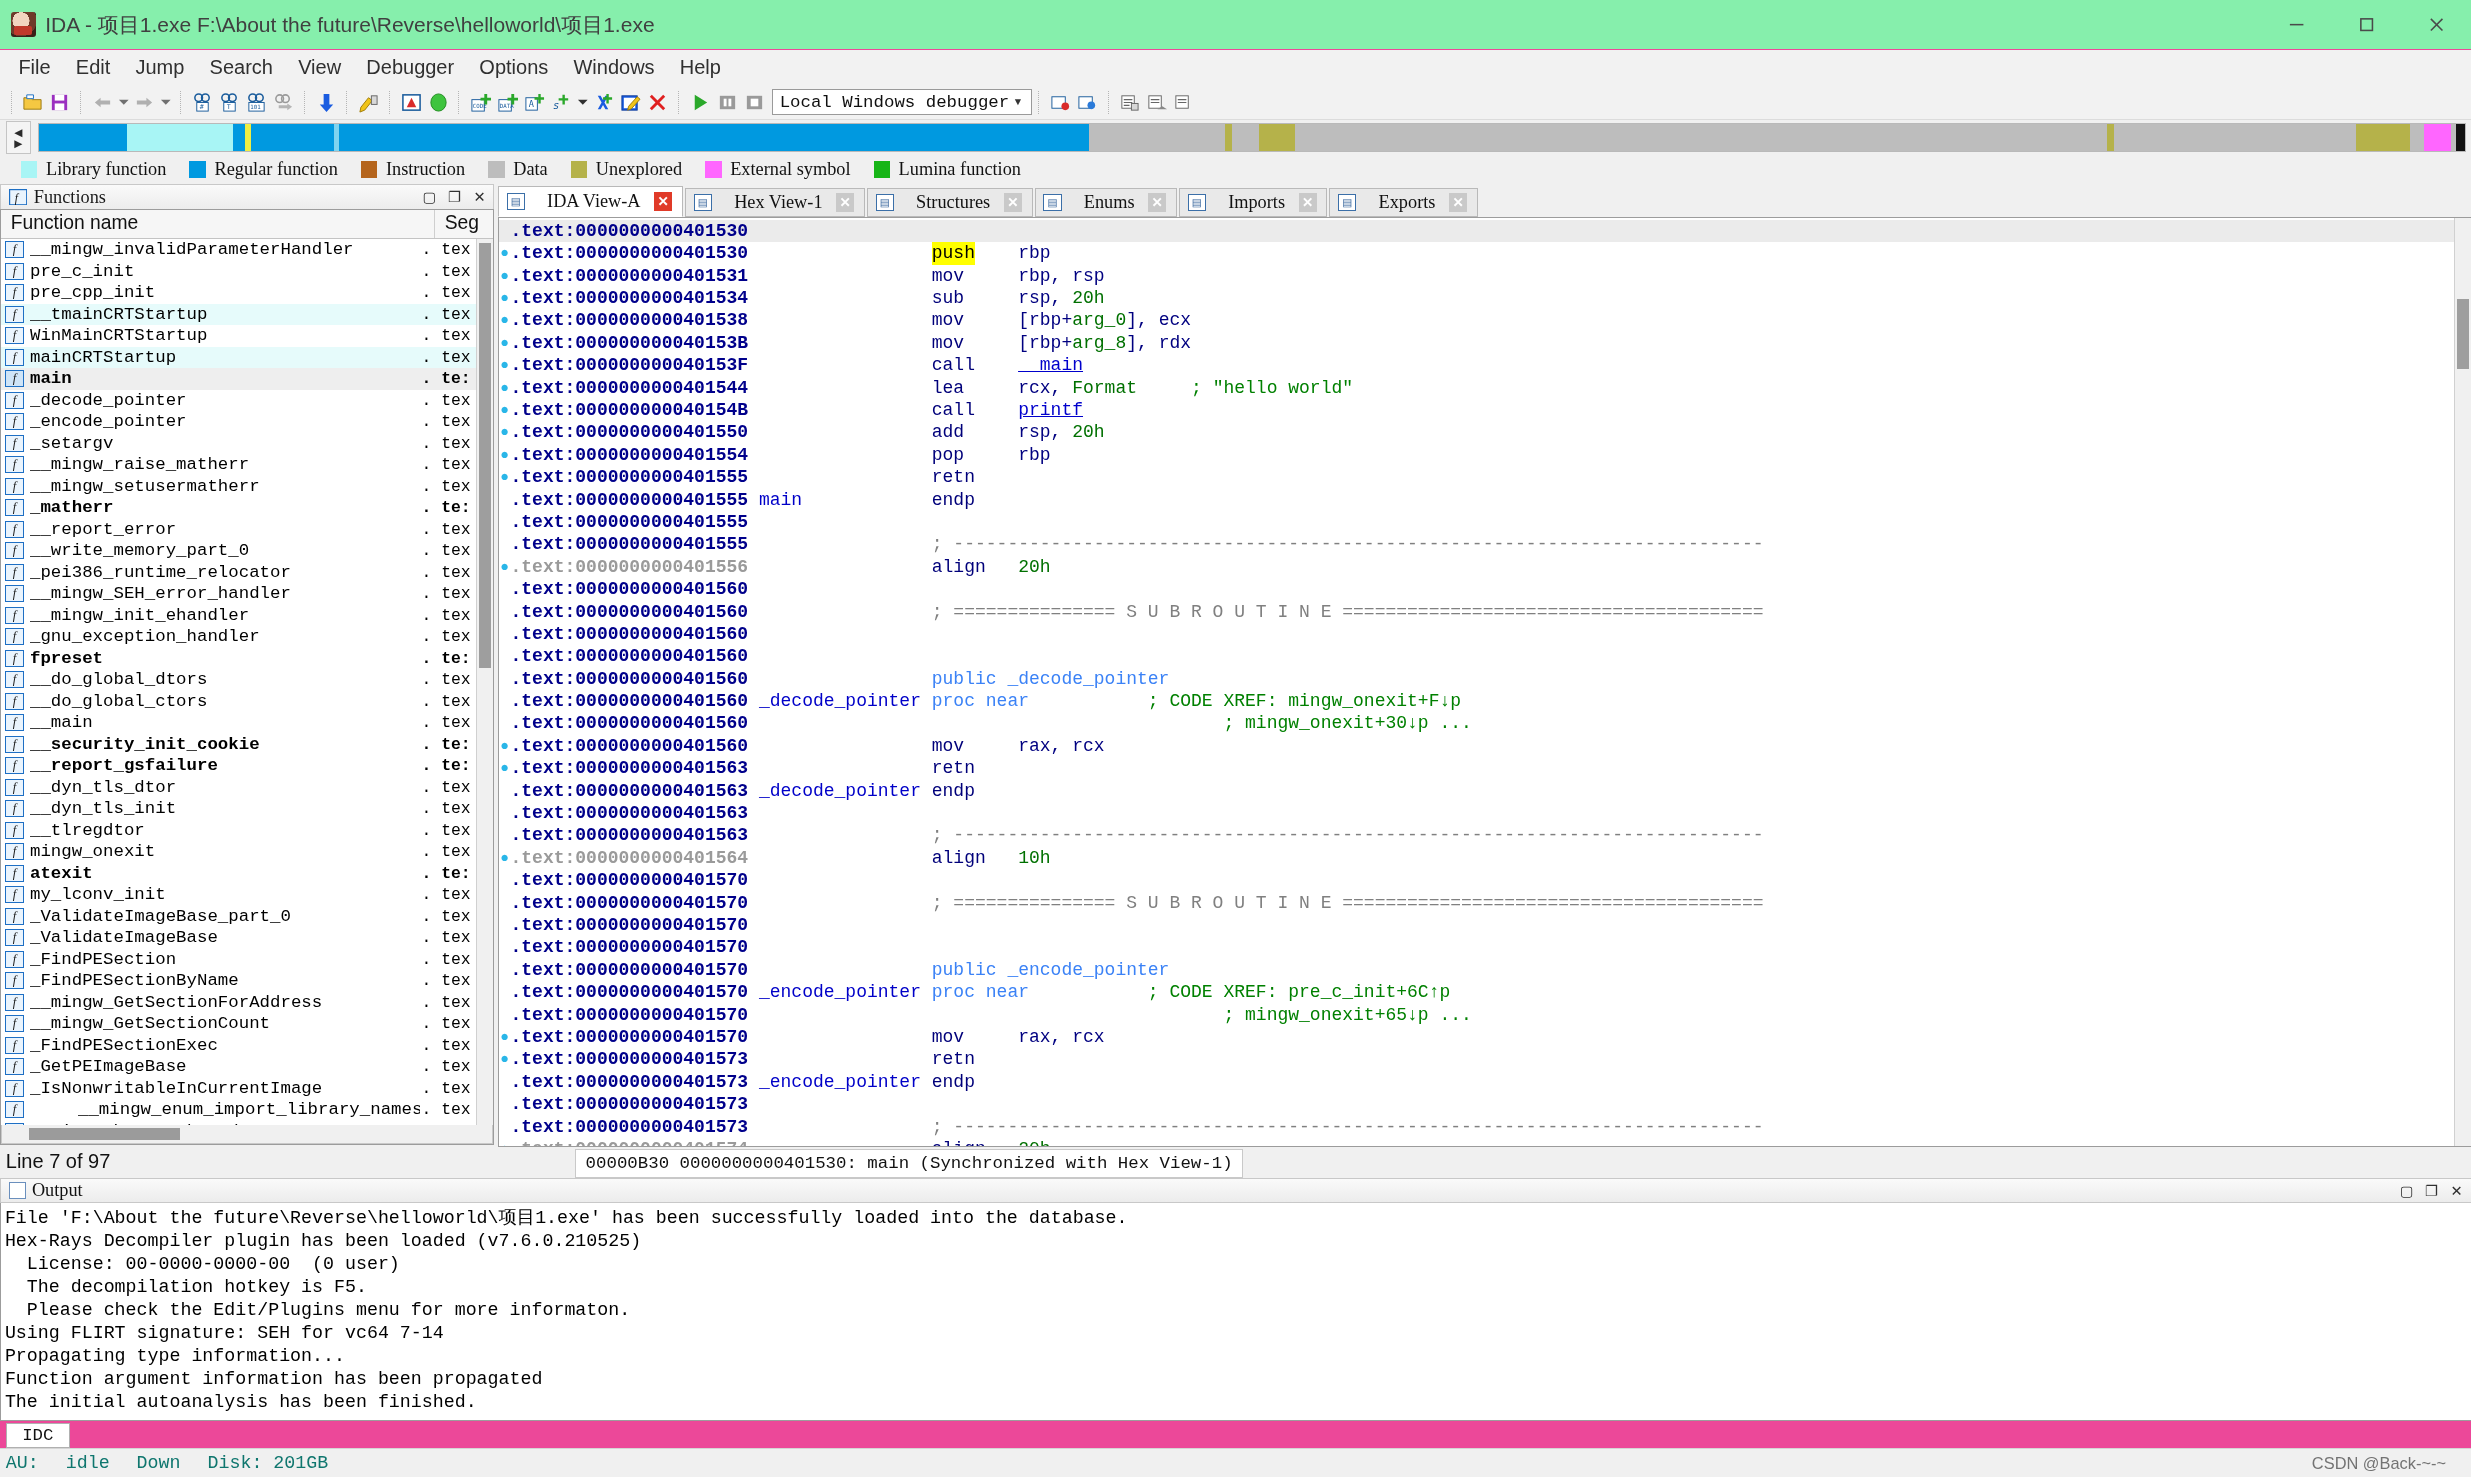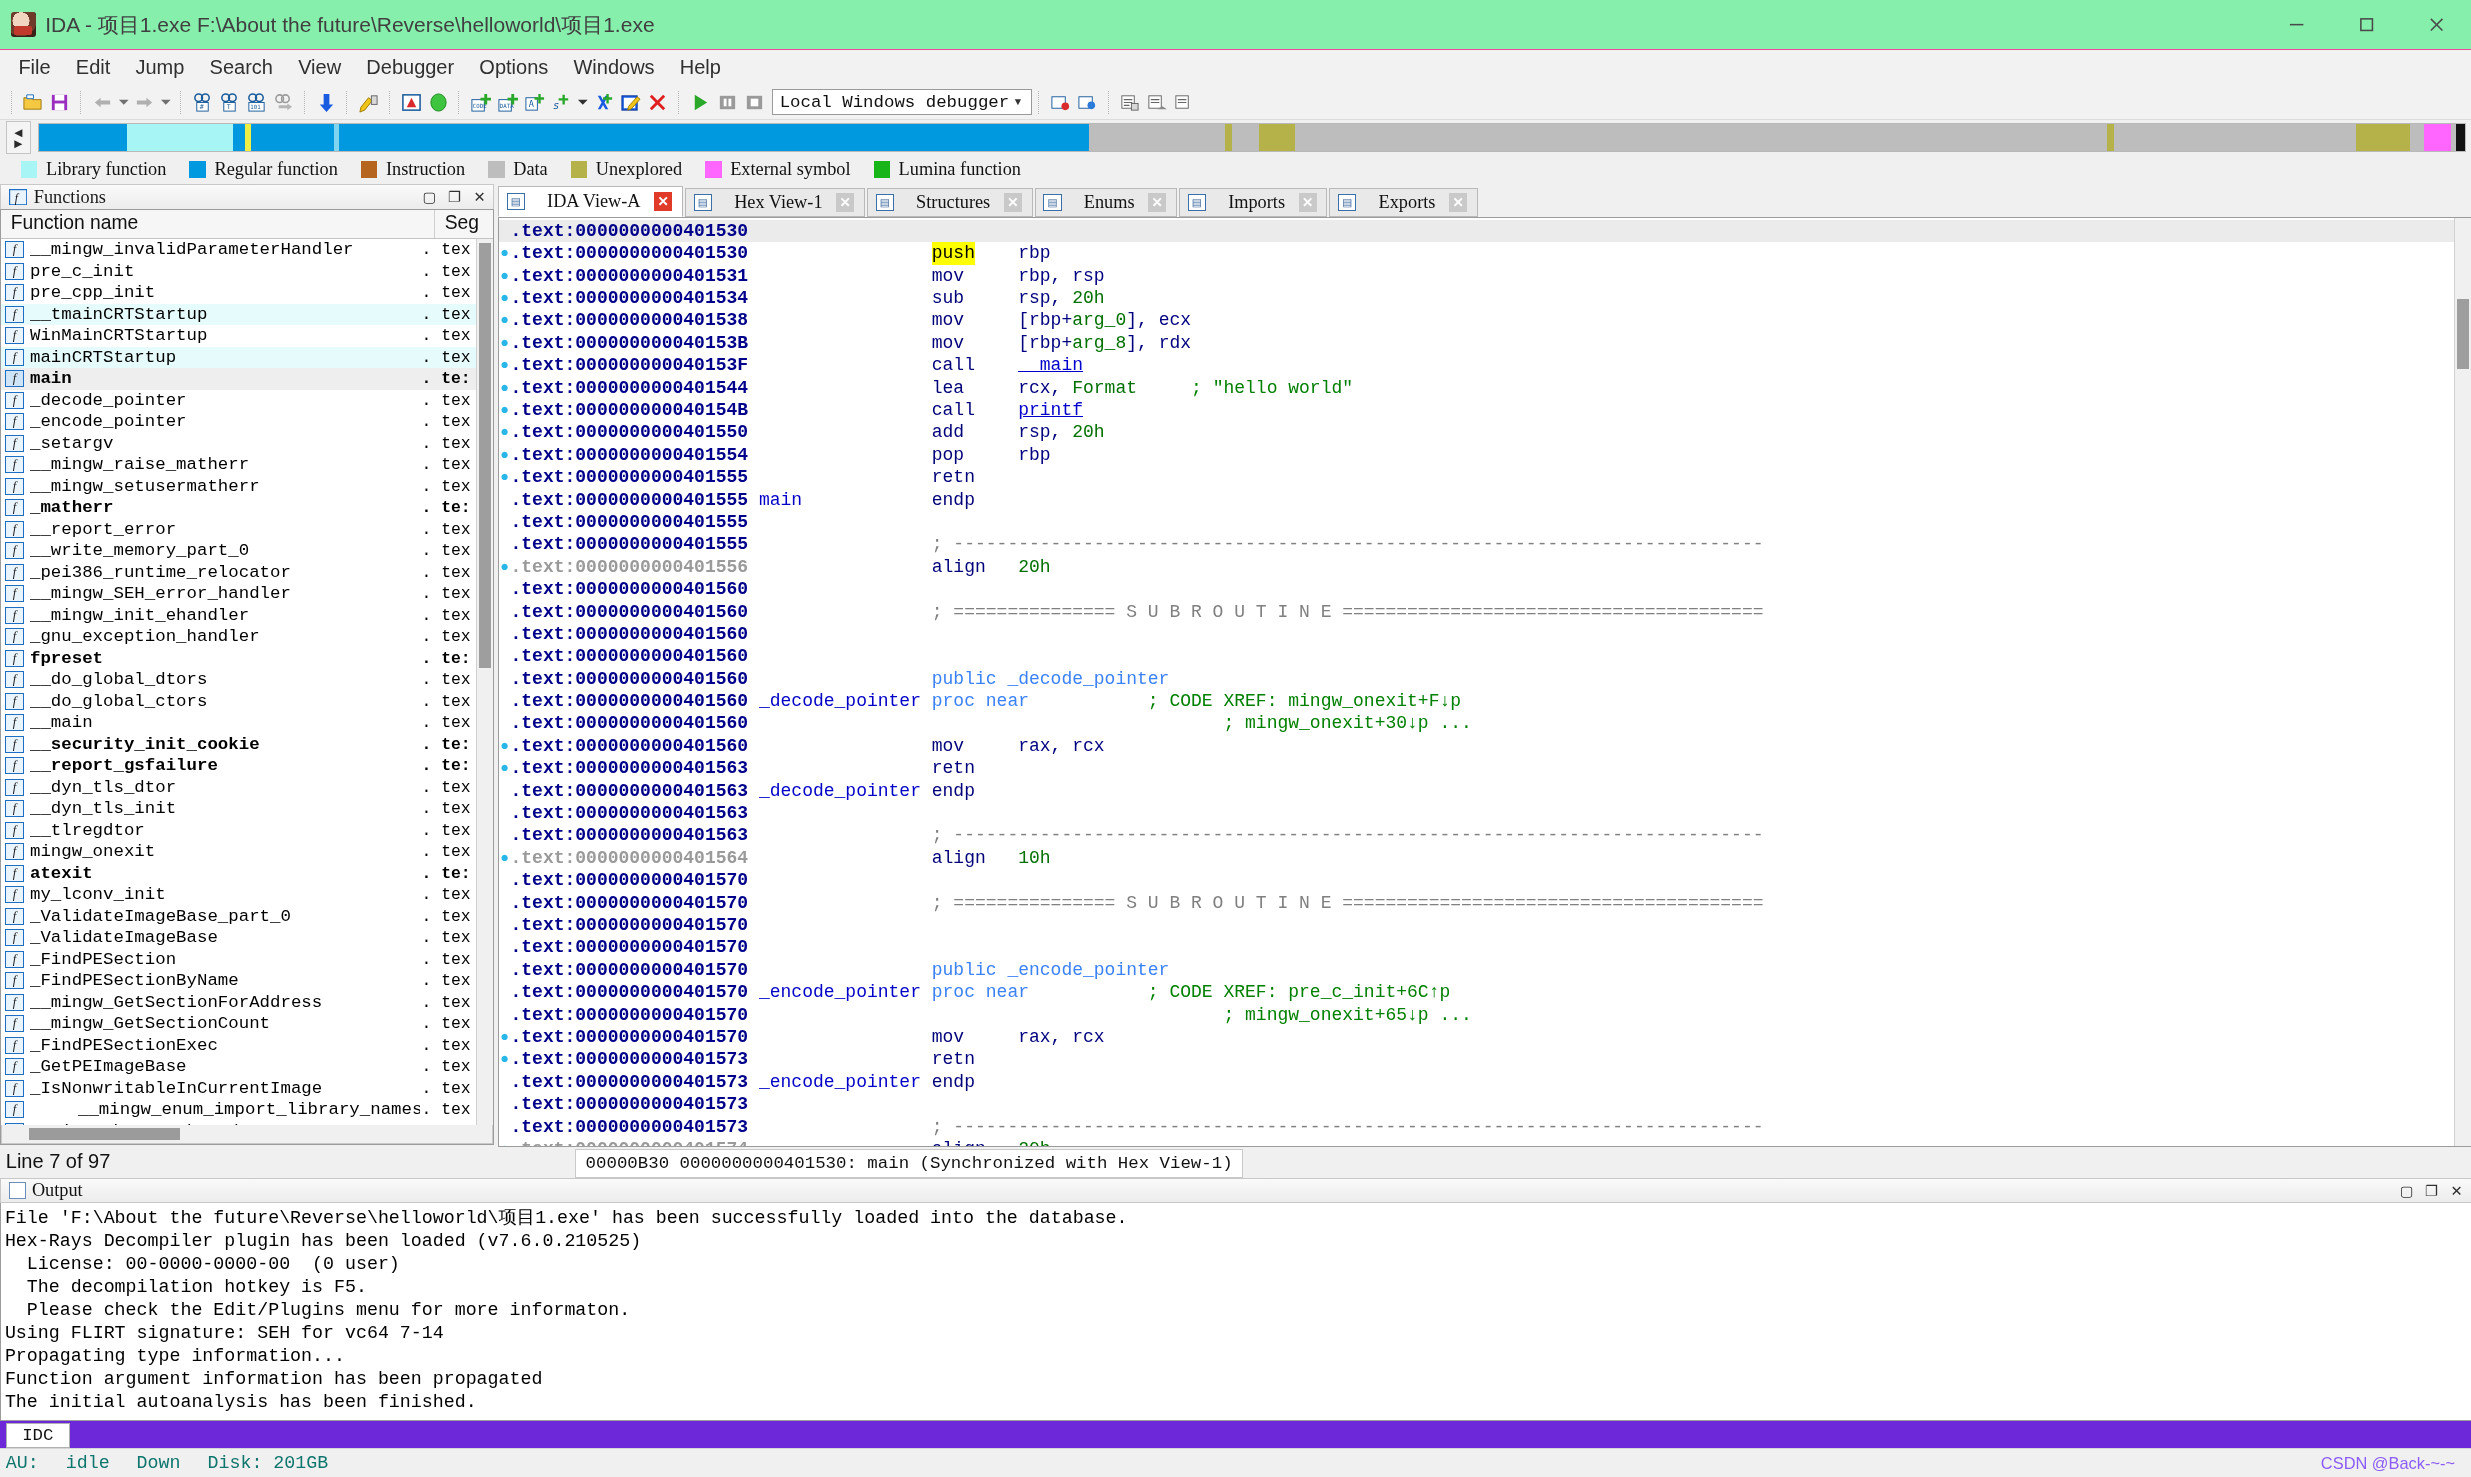--- a/index.html
+++ b/index.html
@@ -167,21 +167,21 @@
   .disasm-vscroll { width:17.4px; flex:none; background:#f0f0f0; border-left:1px solid #d0d0d0; position:relative; }
   .disasm-vscroll .thumb { position:absolute; left:1.9px; right:1.9px; top:81px; height:70px; background:#9e9e9e; }
   .view-status { height: 31px; display:flex; align-items:flex-end; flex:none; }
   .view-status .box {
     margin-left: 77px; border:1px solid #c9c9c9; background:#fff; height:29px;
     display:flex; align-items:center; padding: 0 9.7px;
   }
   .view-status .box span { font-size: 17.4px; color:#111; font-family:"Liberation Mono", monospace; }
 
   
-  .outpanel { height: 270px; flex:none; display:flex; flex-direction:column; background:#6d28d9; }
+  .outpanel { height: 270px; flex:none; display:flex; flex-direction:column; background:#ec4899; }
   .out-hdr { height: 25px; display:flex; align-items:center; border:1px solid #c8c8c8; background:linear-gradient(#fafafa,#ececec);}
   .out-hdr .ico { width:17.4px; height:16.4px; margin:0 5.8px 0 7.7px; border:1px solid #6a8fbd; background:#fff; flex:none;}
   .out-hdr .ttl { font-size:18.3px; color:#111; font-family:"Liberation Serif", serif;}
   .out-hdr .btns { margin-left:auto; display:flex; gap:11.6px; padding-right:7.7px; }
   .out-hdr .pb { font-size:14.5px; color:#303030; width:13.5px; text-align:center; }
   .out-body {
     flex:1; background:#fff; border:1px solid #9c9c9c; border-top:none; overflow:hidden;
     font-family:"Liberation Mono", monospace; font-size: 18.3px; line-height: 23px;
     color:#000; padding: 3.9px 0 0 3.9px; white-space:pre;
   }
@@ -189,21 +189,21 @@
   .out-tab { height:25px; border:1px solid #b0b0b0; background:#fff; display:flex; align-items:center;
              padding: 0 15.4px; font-size:17.4px; font-family:"Liberation Mono", monospace; color:#111;}
 
   
   .statusbar {
     height: 29px; flex:none; display:flex; align-items:center; background:#f0f0f0;
     border-top:1px solid #d5d5d5;
   }
   .statusbar .seg { font-size: 18.3px; color:#0f766e; font-family:"Liberation Mono", monospace; padding: 0 13.5px; }
   .statusbar .seg.b0 { padding-left: 5.8px; }
-  .statusbar .right { margin-left:auto; font-size: 16.4px; color:#8b5cf6; padding-right: 17px; font-family:"Liberation Sans",sans-serif; }
+  .statusbar .right { margin-left:auto; font-size: 16.4px; color:#737373; padding-right: 26px; font-family:"Liberation Sans",sans-serif; }
 </style>
 </head>
 <body>
 
 <div id="app">
 
   <div class="titlebar">
     <div class="app-icon"></div>
     <div class="title-text">IDA - 项目1.exe F:\About the future\Reverse\helloworld\项目1.exe</div>
     <div class="win-btns">

